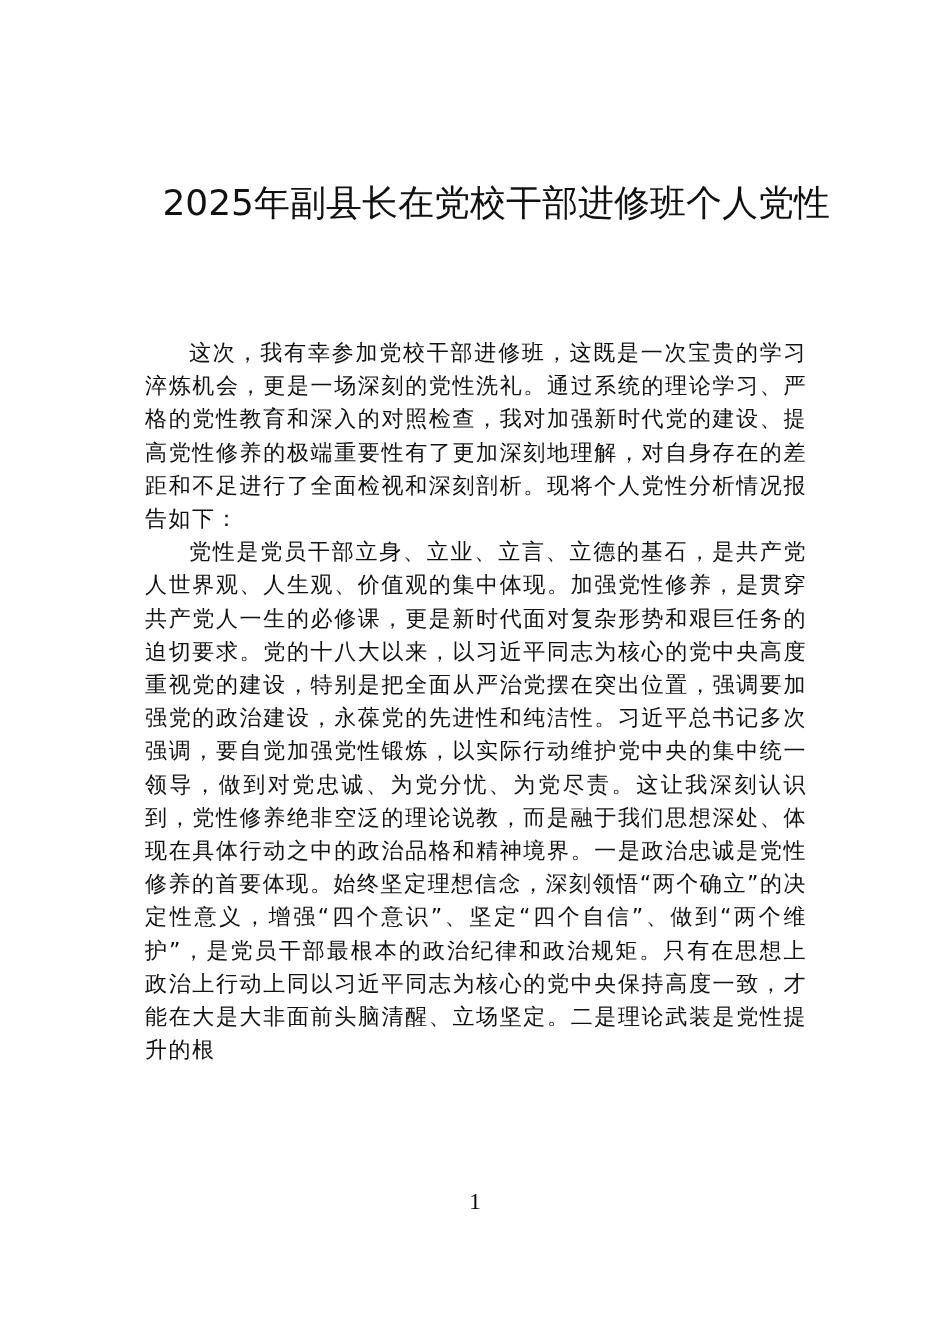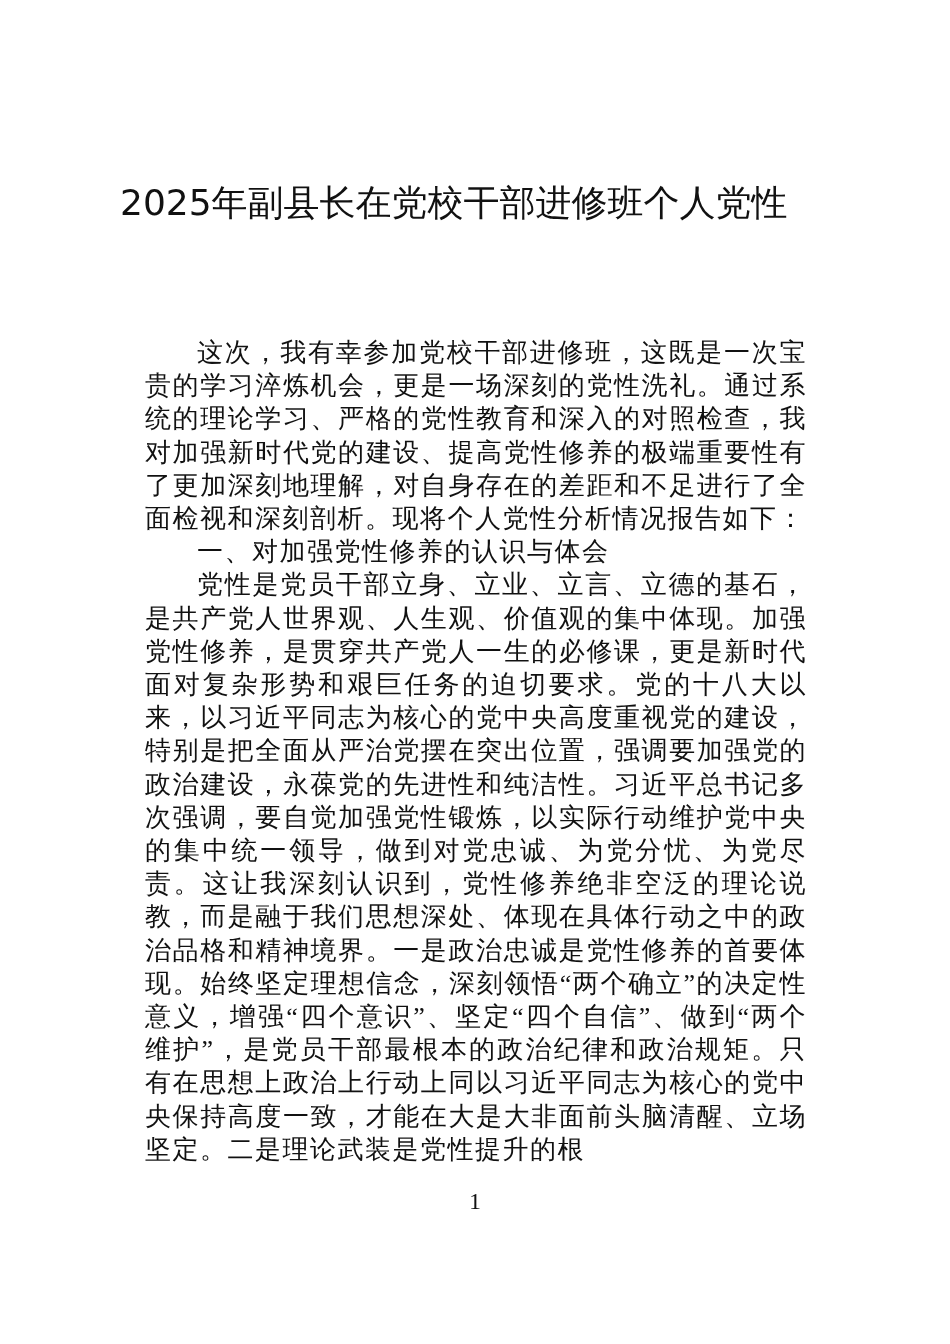--- a/index.html
+++ b/index.html
@@ -1,35 +1,34 @@
 <!DOCTYPE html>
 <html><head>
 <meta charset="utf-8">
 <style>
   html, body { margin: 0; padding: 0; background: #ffffff; }
   body { width: 950px; height: 1344px; position: relative; overflow: hidden;
          font-family: "DejaVu Sans", "Liberation Sans", sans-serif; color: #111; }
   .page { position: absolute; left: 0; top: 0; width: 950px; height: 1344px; background: #fff; }
-  .title { position: absolute; left: 120px; width: 710px; top: 170px; text-align: left;
+  .title { position: absolute; left: 120px; width: 710px; top: 170px; text-align: right;
            font-size: 36px; line-height: 66px; color: #111; }
   .body { position: absolute; left: 145px; width: 662px; top: 336px;
-          font-size: 26px; line-height: 33.2px; letter-spacing: 1.5px; text-align: justify; font-family: Liberation Serif, serif; }
+          font-size: 22px; line-height: 33.2px; letter-spacing: 1.5px; text-align: justify; }
   .body p { margin: 0; text-indent: 2em; }
   .body p.heading { text-indent: 2em; }
   .pagenum { position: absolute; left: 0; width: 950px; top: 1188px; text-align: center;
              font-family: "Liberation Serif", "DejaVu Serif", serif; font-size: 24px; color: #111; }
 </style>
 </head>
 <body>
 
 <div class="page">
   <div class="title">
     <div>2025年副县长在党校干部进修班个人党性</div>
   </div>
 
   <div class="body">
     <p>这次，我有幸参加党校干部进修班，这既是一次宝贵的学习淬炼机会，更是一场深刻的党性洗礼。通过系统的理论学习、严格的党性教育和深入的对照检查，我对加强新时代党的建设、提高党性修养的极端重要性有了更加深刻地理解，对自身存在的差距和不足进行了全面检视和深刻剖析。现将个人党性分析情况报告如下：</p>
-    <p class="heading">一、对加强党性修养的认识与体会</p>
     <p>党性是党员干部立身、立业、立言、立德的基石，是共产党人世界观、人生观、价值观的集中体现。加强党性修养，是贯穿共产党人一生的必修课，更是新时代面对复杂形势和艰巨任务的迫切要求。党的十八大以来，以习近平同志为核心的党中央高度重视党的建设，特别是把全面从严治党摆在突出位置，强调要加强党的政治建设，永葆党的先进性和纯洁性。习近平总书记多次强调，要自觉加强党性锻炼，以实际行动维护党中央的集中统一领导，做到对党忠诚、为党分忧、为党尽责。这让我深刻认识到，党性修养绝非空泛的理论说教，而是融于我们思想深处、体现在具体行动之中的政治品格和精神境界。一是政治忠诚是党性修养的首要体现。始终坚定理想信念，深刻领悟“两个确立”的决定性意义，增强“四个意识”、坚定“四个自信”、做到“两个维护”，是党员干部最根本的政治纪律和政治规矩。只有在思想上政治上行动上同以习近平同志为核心的党中央保持高度一致，才能在大是大非面前头脑清醒、立场坚定。二是理论武装是党性提升的根</p>
   </div>
 
   <div class="pagenum">1</div>
 </div>
 
 </body></html>

